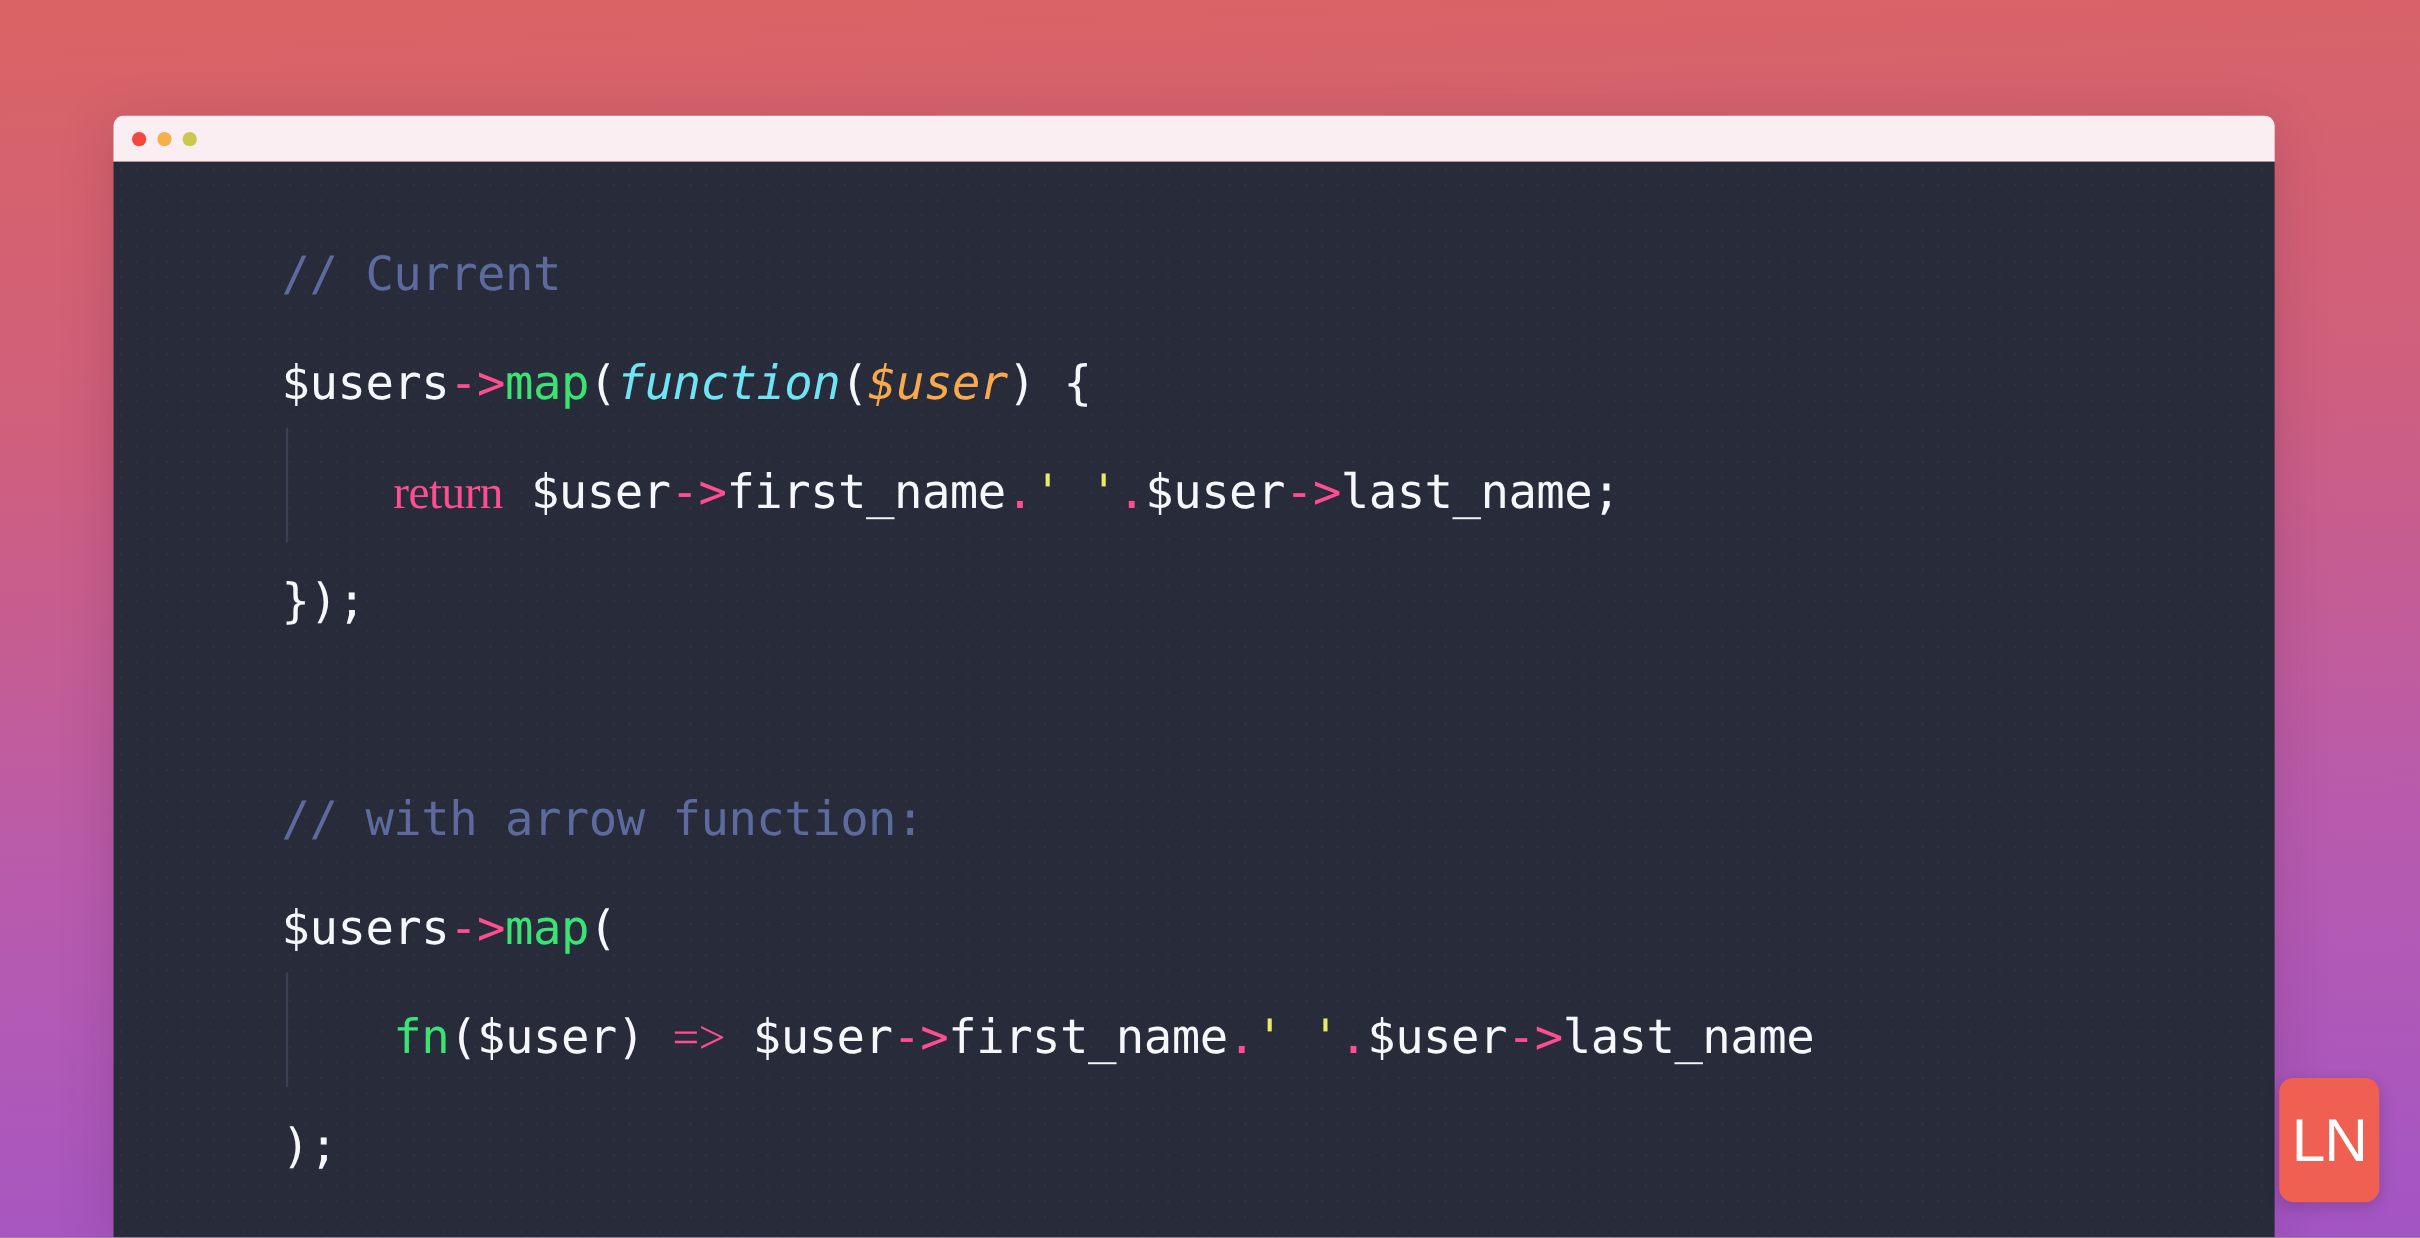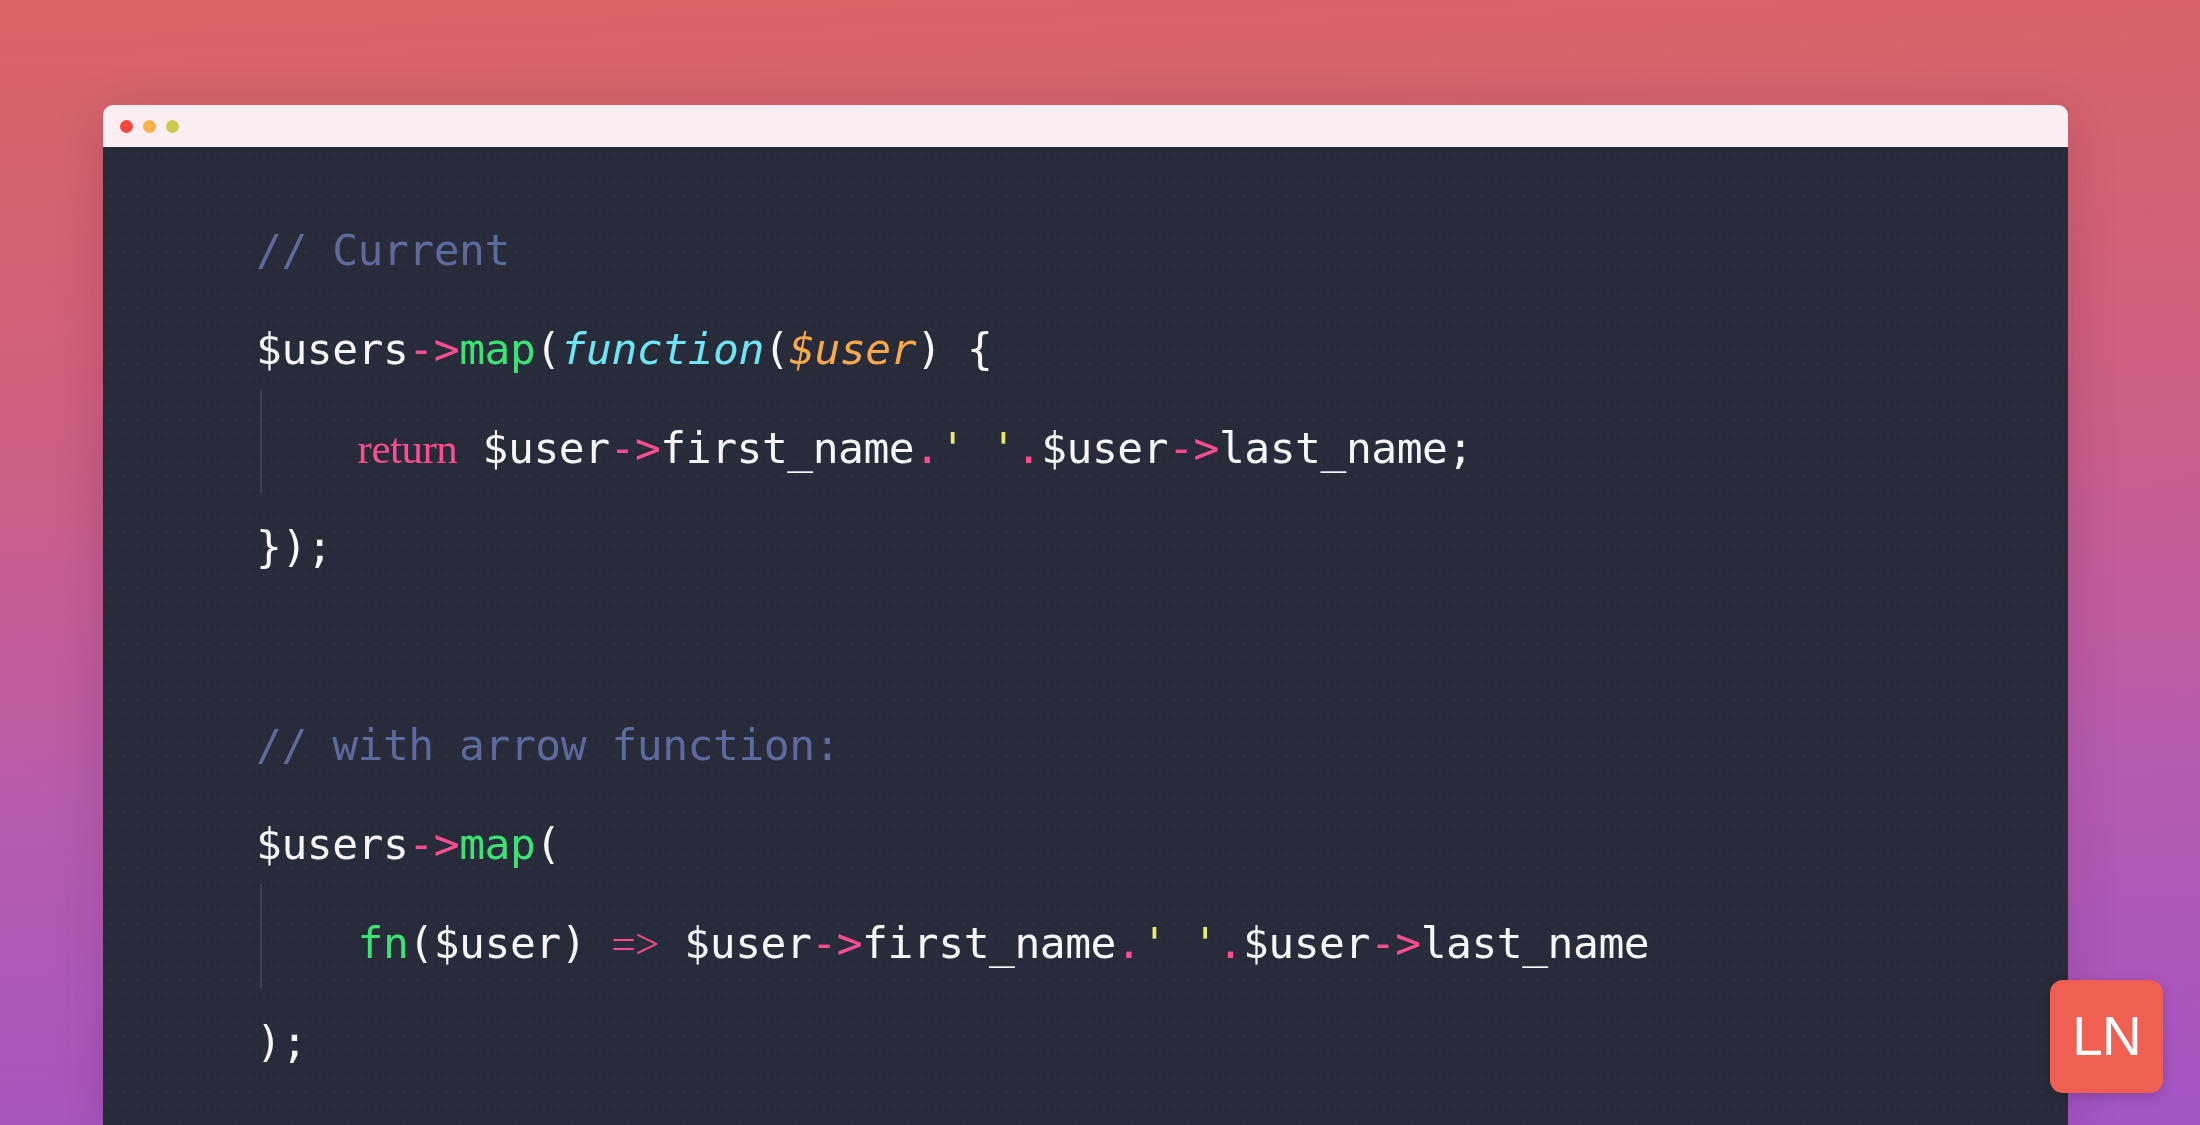--- a/index.html
+++ b/index.html
@@ -98,21 +98,21 @@
   .t-var      { color: #f9a94c; font-style: italic; }
   .t-string   { color: #e8ea6a; }
   .t-dot      { color: #ff4d91; }
   .t-punct    { color: #f6f7fb; }
 
   
   #ln-badge {
     position: absolute;
     right: 37px;
     bottom: 32px;
-    width: 113px;
+    width: 91px;
     height: 113px;
     border-radius: 13px;
     background: #ef5f52;
     display: flex;
     align-items: center;
     justify-content: center;
     box-shadow: 0 4px 14px rgba(0,0,0,0.16);
   }
   #ln-badge span {
     color: #ffffff;

